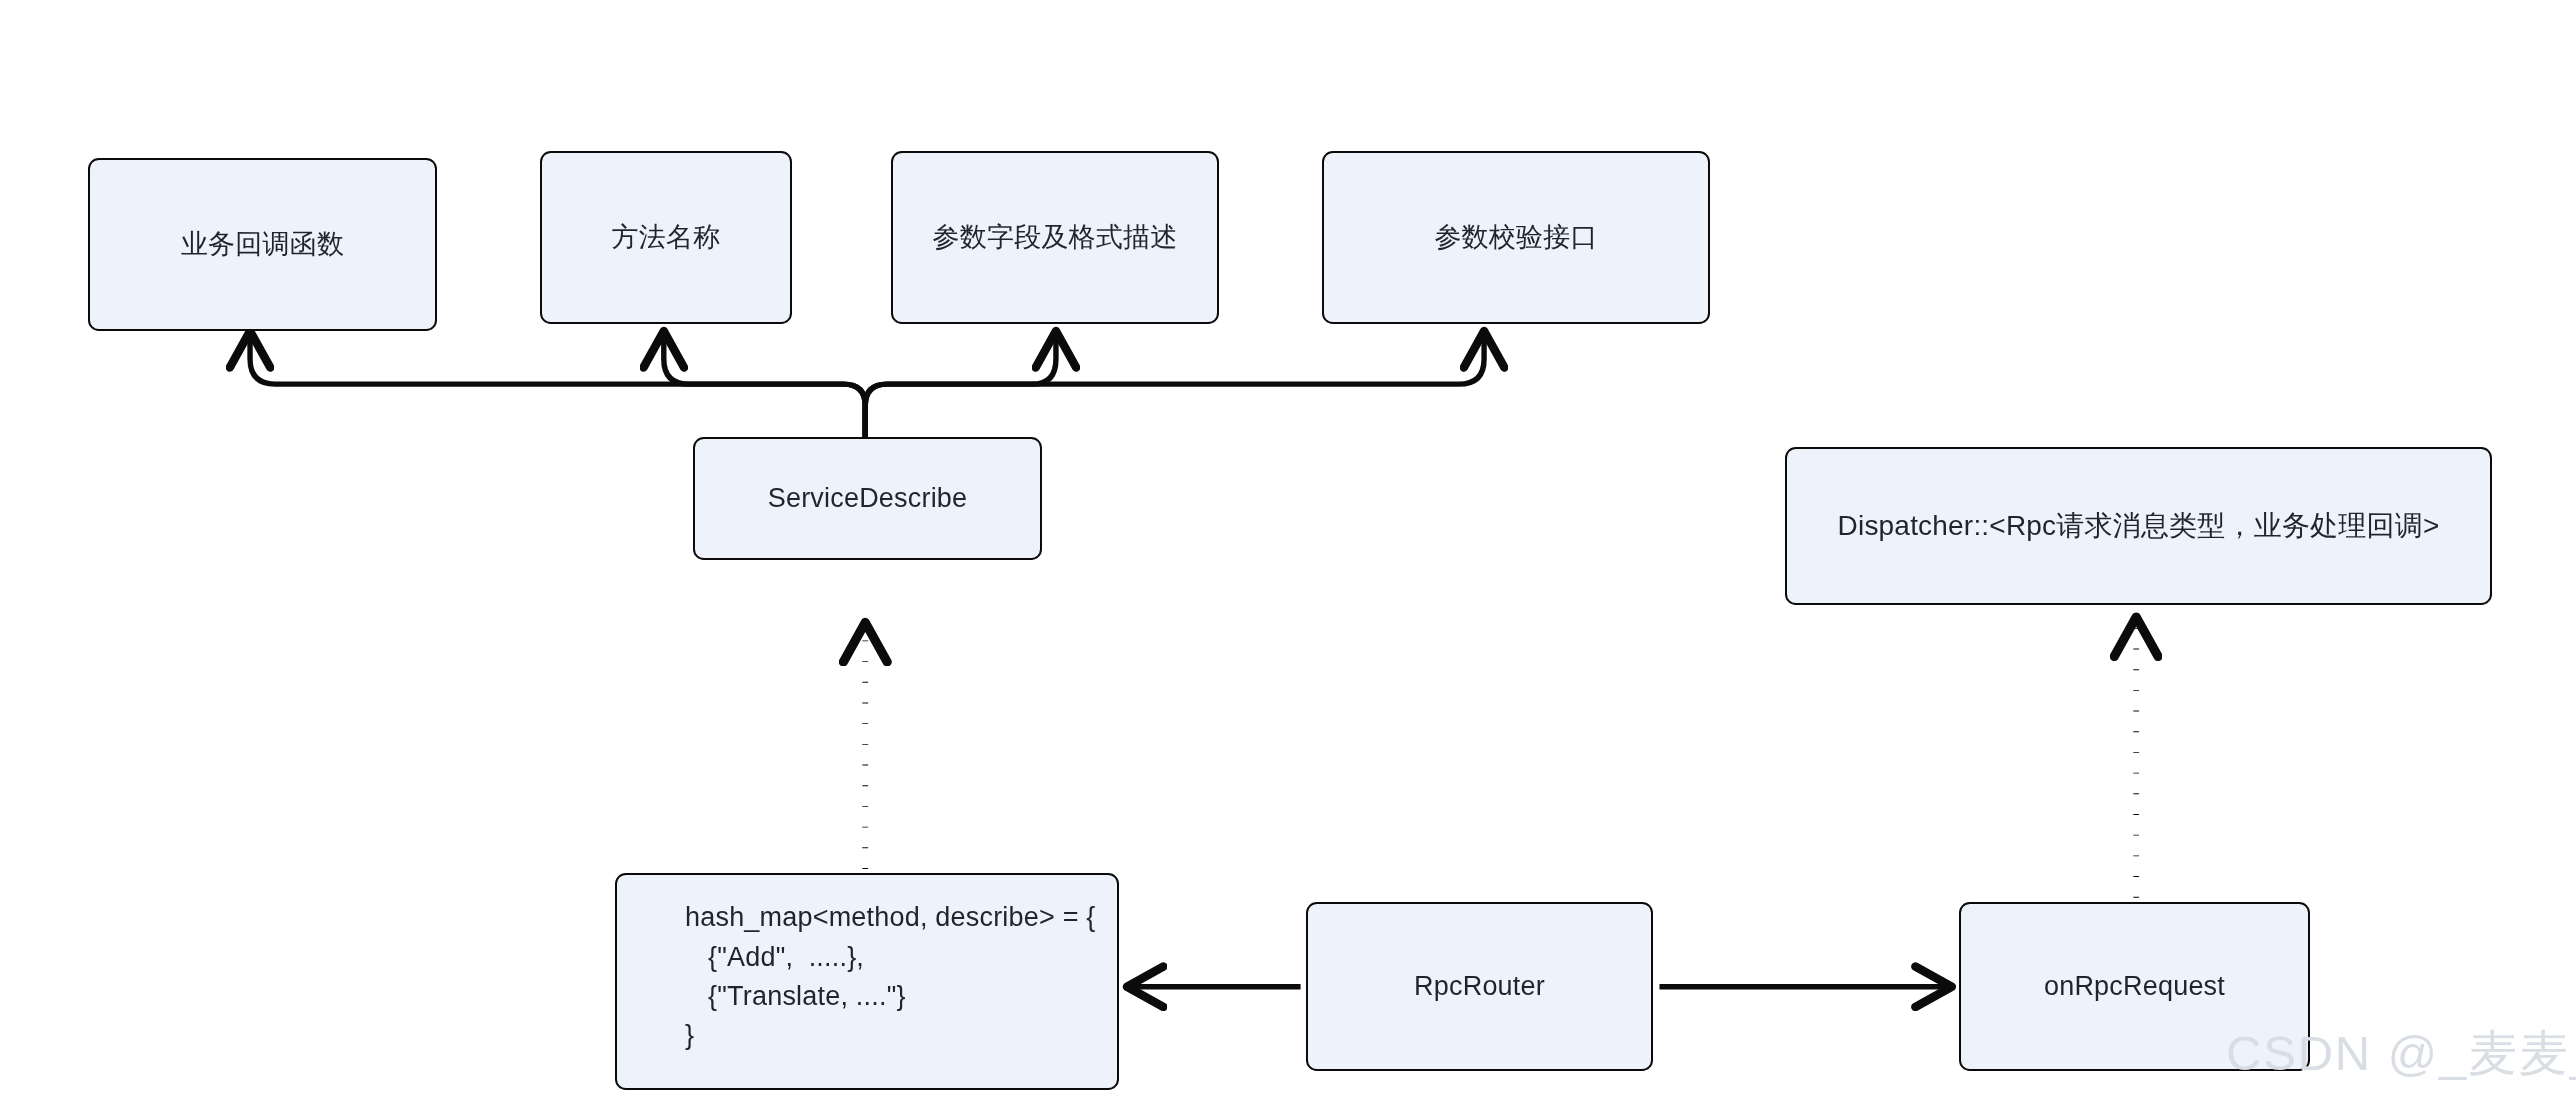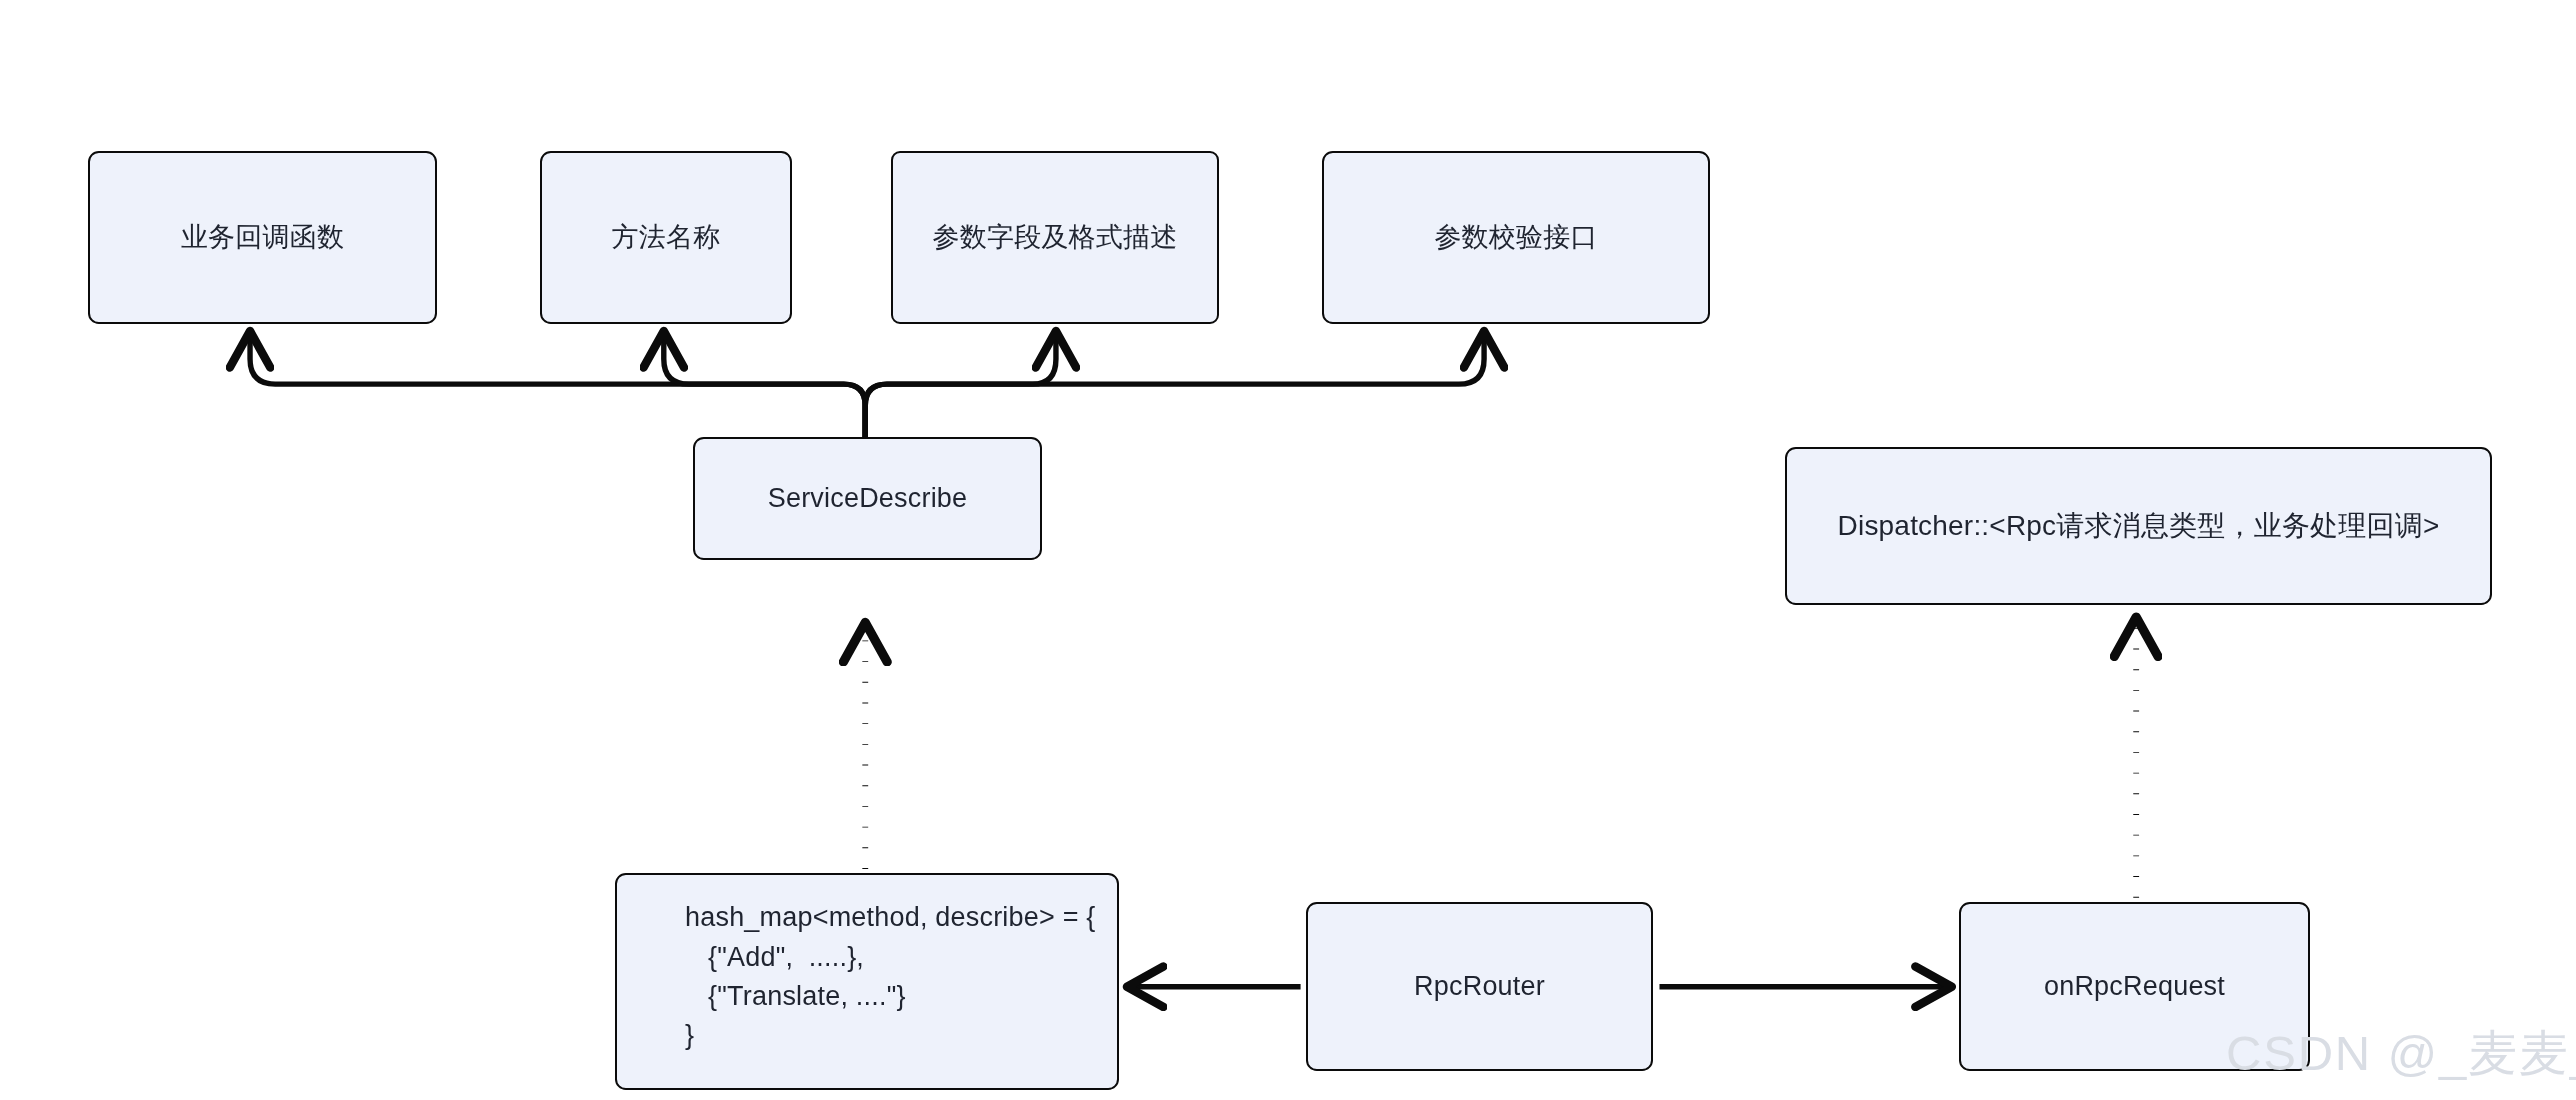--- a/index.html
+++ b/index.html
@@ -52,23 +52,23 @@
   .node.code .label {
     text-align: left;
     font-size: 27px;
     line-height: 1.45;
     margin-left: 48px;
   }
   .node.wide .label {
     font-size: 28px;
   }
   
-  #node-callback   { left: 88px;  top: 151px;  width: 349px; height: 173px; }
+  #node-callback   { left: 88px;  top: 158px;  width: 349px; height: 173px; }
   #node-method     { left: 540px; top: 151px;  width: 252px; height: 173px; }
-  #node-paramdesc  { left: 891px; top: 151px;  width: 328px; height: 173px; border-radius: 9px; }
+  #node-paramdesc  { left: 891px; top: 151px;  width: 328px; height: 173px; }
   #node-paramcheck { left: 1322px;top: 151px;  width: 388px; height: 173px; }
   #node-service    { left: 693px; top: 437px;  width: 349px; height: 123px; }
   #node-dispatcher { left: 1785px;top: 447px;  width: 707px; height: 158px; }
   #node-hashmap    { left: 615px; top: 873px;  width: 504px; height: 217px; }
   #node-router     { left: 1306px;top: 902px; width: 347px; height: 169px; }
   #node-onrpc      { left: 1959px;top: 902px; width: 351px; height: 169px; }
 
   .watermark {
     position: absolute;
     left: 2226px;

